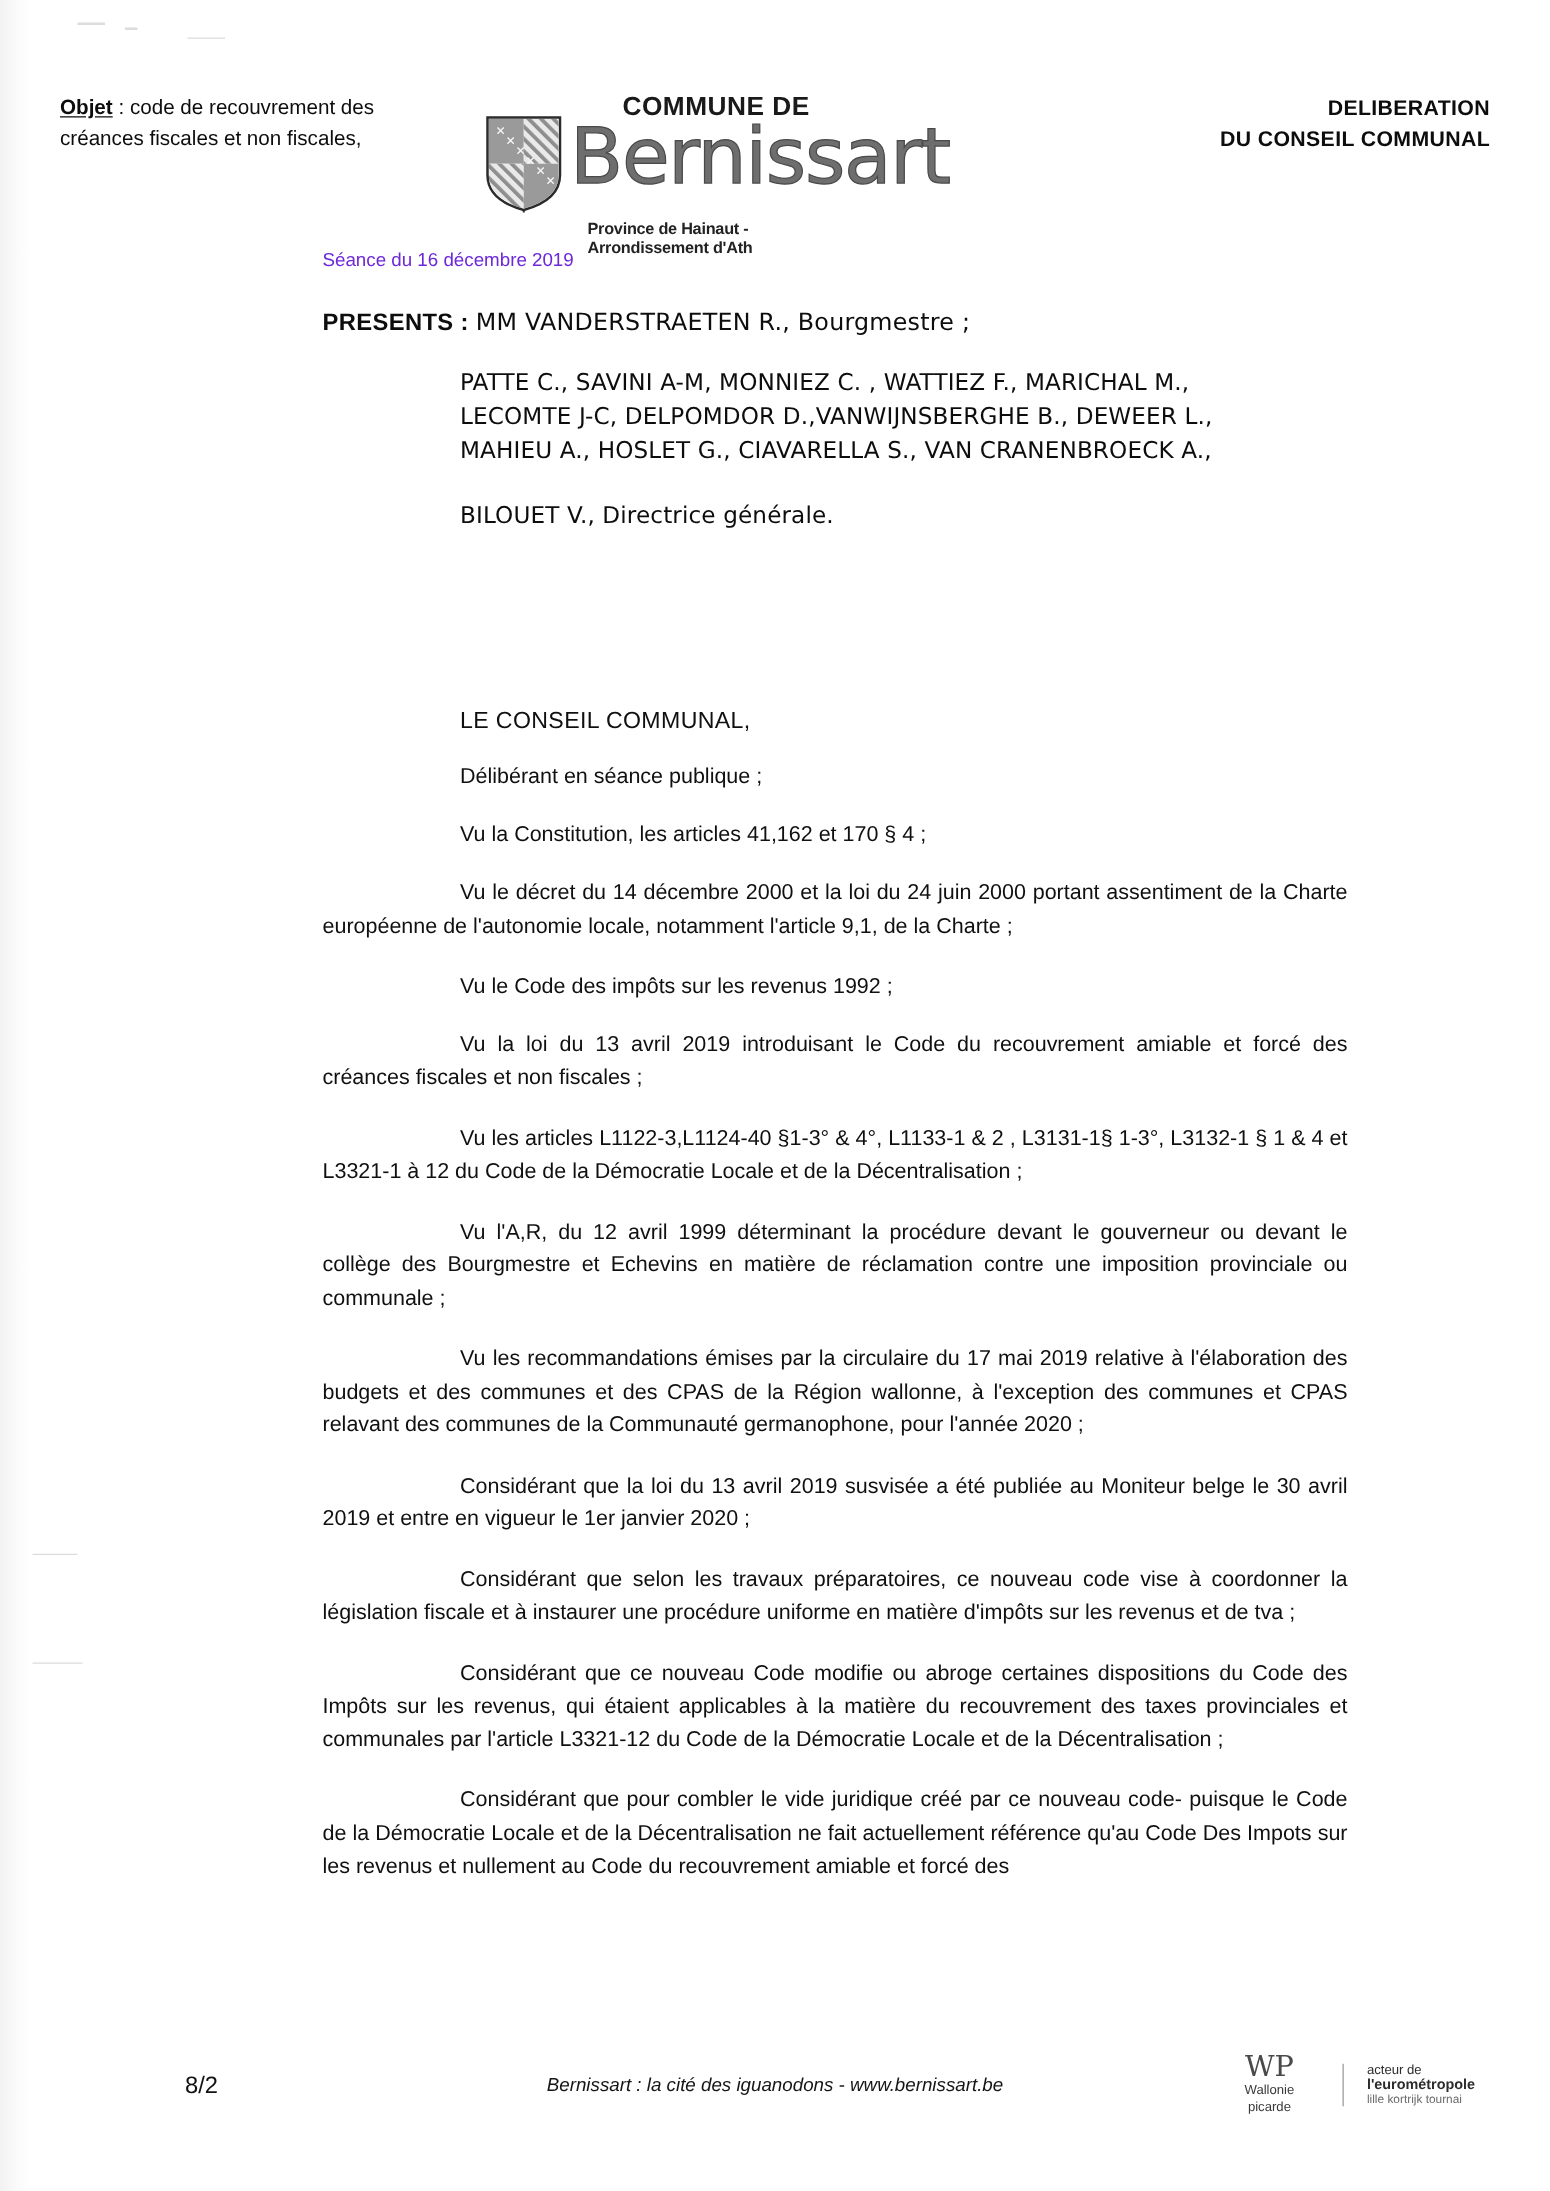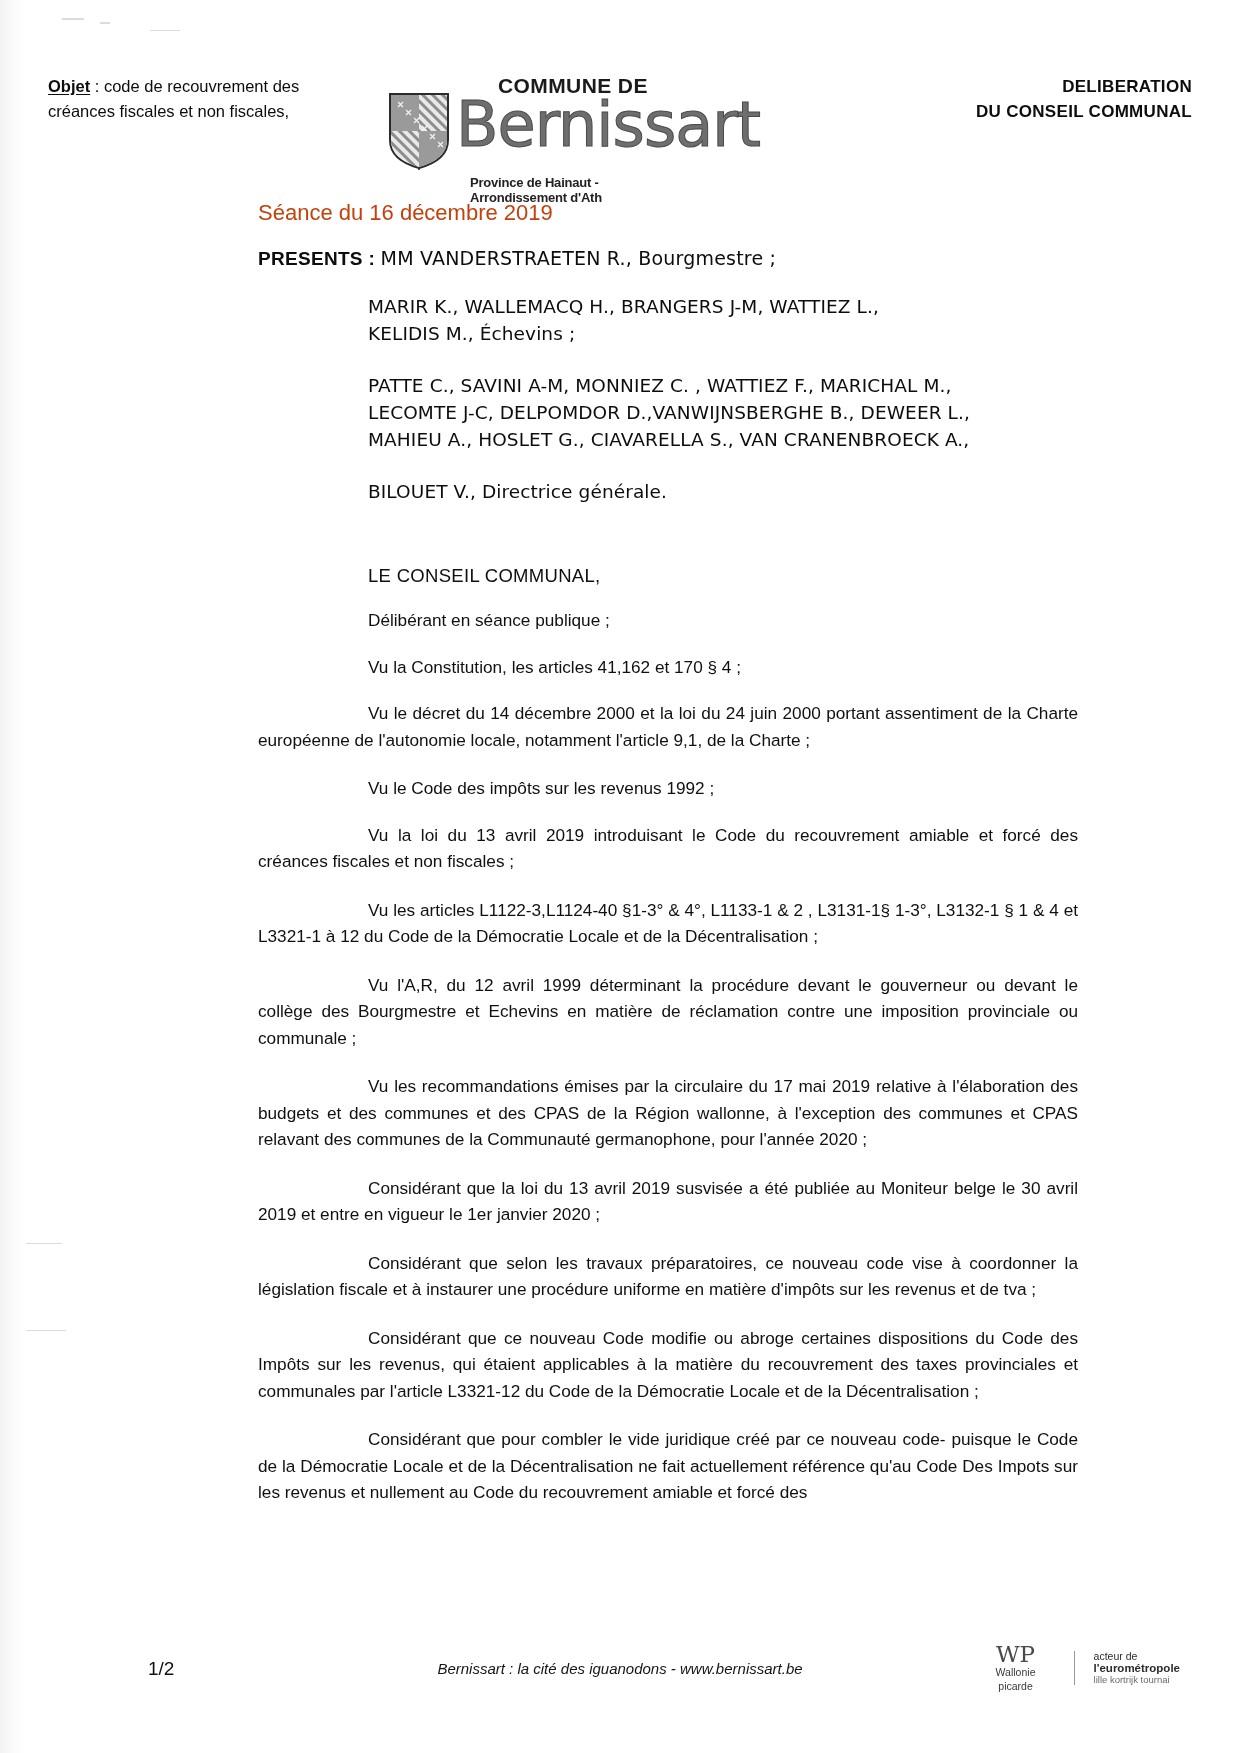--- a/index.html
+++ b/index.html
@@ -117,22 +117,22 @@
   .body {
     position: absolute;
     left: 0;
     top: 175px;
     width: 1240px;
   }
   .seance {
     position: absolute;
     left: 258px;
     top: 25px;
-    font-size: 22px;
-    color: #c2410c;
+    font-size: 15px;
+    color: #6d28d9;
   }
   .presents-row {
     position: absolute;
     left: 258px;
     top: 72px;
     font-size: 20px;
     color: #0d0d0d;
   }
   .presents-label {
     font-weight: bold;
@@ -307,24 +307,20 @@
 
     <div class="seance">Séance du 16 décembre 2019</div>
 
     <div class="presents-row">
       <span class="presents-label">PRESENTS :</span>
       <span class="presents-name">MM VANDERSTRAETEN R., Bourgmestre ;</span>
     </div>
 
     <div class="roster">
       <div class="roster-group">
-        <div>MARIR K., WALLEMACQ H., BRANGERS J-M, WATTIEZ L.,</div>
-        <div>KELIDIS M., Échevins ;</div>
-      </div>
-      <div class="roster-group">
         <div>PATTE C., SAVINI A-M, MONNIEZ C. , WATTIEZ F., MARICHAL M.,</div>
         <div>LECOMTE J-C, DELPOMDOR D.,VANWIJNSBERGHE B., DEWEER L.,</div>
         <div>MAHIEU A., HOSLET G., CIAVARELLA S., VAN CRANENBROECK A.,</div>
       </div>
       <div class="roster-group">
         <div>BILOUET V., Directrice générale.</div>
       </div>
     </div>
 
     <div class="council-head">LE CONSEIL COMMUNAL,</div>
@@ -339,21 +335,21 @@
       <p class="para">Vu l'A,R, du 12 avril 1999 déterminant la procédure devant le gouverneur ou devant le collège des Bourgmestre et Echevins en matière de réclamation contre une imposition provinciale ou communale ;</p>
       <p class="para">Vu les recommandations émises par la circulaire du 17 mai 2019 relative à l'élaboration des budgets et des communes et des CPAS de la Région wallonne, à l'exception des communes et CPAS relavant des communes de la Communauté germanophone, pour l'année 2020 ;</p>
       <p class="para">Considérant que la loi du 13 avril 2019 susvisée a été publiée au Moniteur belge le 30 avril 2019 et entre en vigueur le 1er janvier 2020 ;</p>
       <p class="para">Considérant que selon les travaux préparatoires, ce nouveau code vise à coordonner la législation fiscale et à instaurer une procédure uniforme en matière d'impôts sur les revenus et de tva ;</p>
       <p class="para">Considérant que ce nouveau Code modifie ou abroge certaines dispositions du Code des Impôts sur les revenus, qui étaient applicables à la matière du recouvrement des taxes provinciales et communales par l'article L3321-12 du Code de la Démocratie Locale et de la Décentralisation ;</p>
       <p class="para">Considérant que pour combler  le vide juridique créé par ce nouveau code- puisque le Code de la Démocratie Locale et de la Décentralisation ne fait actuellement référence qu'au Code Des Impots sur les revenus et nullement au Code du recouvrement amiable et forcé des</p>
     </div>
   </div>
 
   <div class="footer">
-    <div class="page-num">1/2</div>
+    <div class="page-num">8/2</div>
     <div class="footer-tagline">Bernissart : la cité des iguanodons - www.bernissart.be</div>
     <div class="footer-logos">
       <div class="wapi">
         <div class="wapi-mark">WP</div>
         <div class="wapi-text">Wallonie</div>
         <div class="wapi-text">picarde</div>
       </div>
       <div class="euro-divider"></div>
       <div class="euro">
         <div>acteur de</div>

